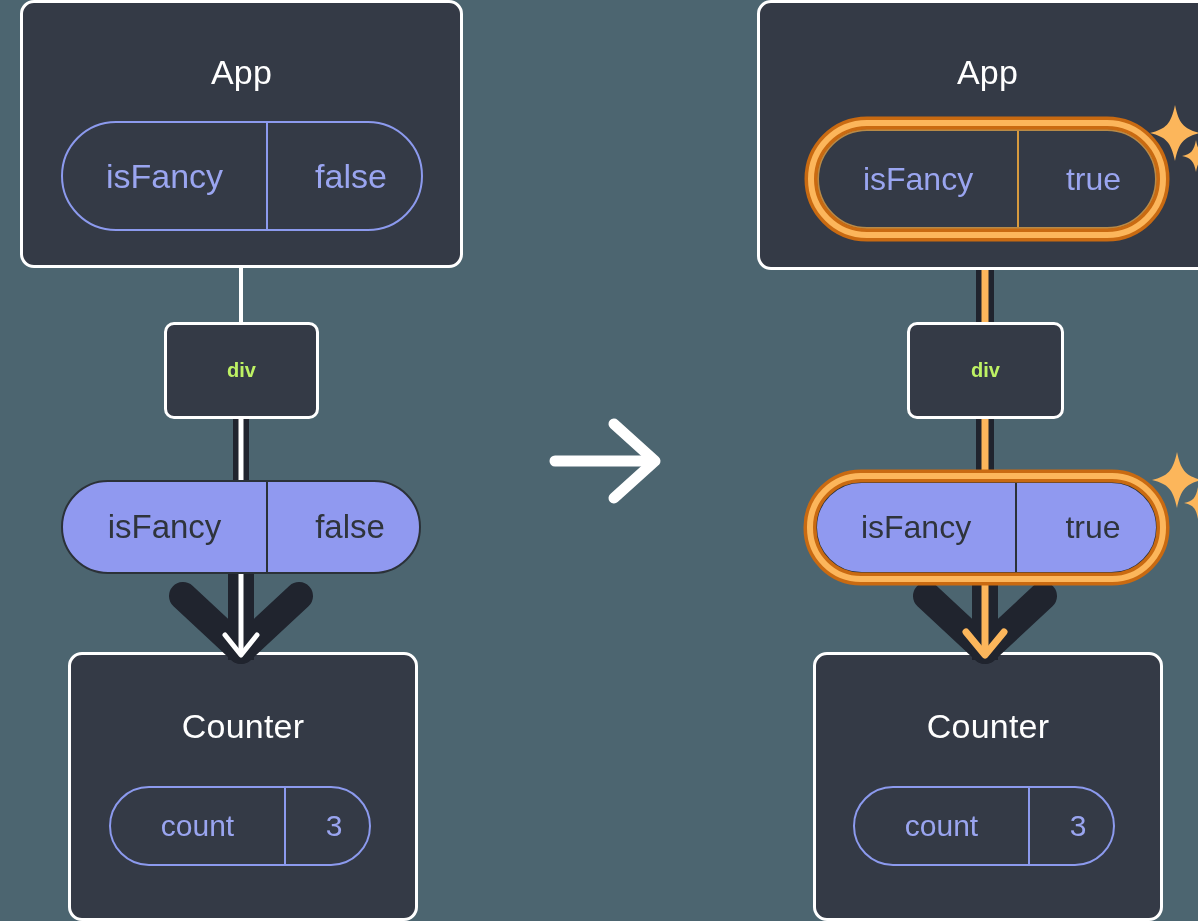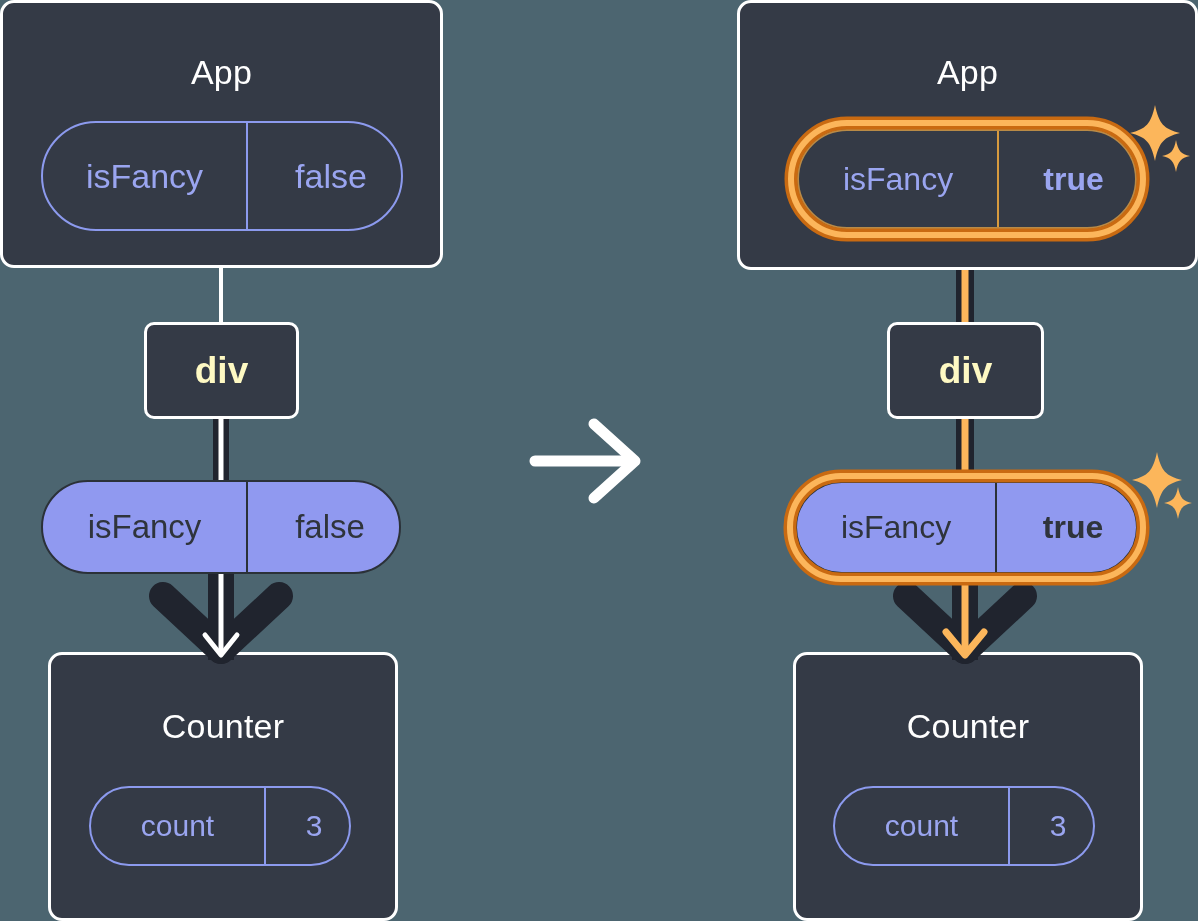--- a/index.html
+++ b/index.html
@@ -3,21 +3,21 @@
 <meta charset="utf-8">
 <style>
   html,body{margin:0;padding:0;}
   body{
     width:1198px;height:921px;
     background:#4c6570;
     font-family:"Liberation Sans","DejaVu Sans",sans-serif;
     overflow:hidden;
     position:relative;
   }
-  .stage{position:absolute;inset:0;width:1066px;height:921px;}
+  .stage{position:absolute;inset:0;width:1066px;height:921px;margin-left:20px;}
   .svg-layer{position:absolute;left:0;top:0;width:1198px;height:921px;}
   .lyr-conn{z-index:2;}
   .lyr-hl{z-index:4;}
 
   
   .box{
     position:absolute;
     background:#343a46;
     border:3px solid #ffffff;
     border-radius:14px;
@@ -27,21 +27,21 @@
     position:absolute;left:0;right:0;
     text-align:center;
     color:#ffffff;
     font-size:34px;
     font-weight:400;
     letter-spacing:.2px;
   }
   .box-div{
     border-radius:10px;
     display:flex;align-items:center;justify-content:center;
-    color:#fef9c3;font-size:37px;font-weight:700;
+    color:#bef264;font-size:20px;font-weight:700;
   }
   .box-div span{position:relative;z-index:5;}
 
   
   .pill{
     position:absolute;
     box-sizing:border-box;
     display:flex;align-items:stretch;
     border-radius:999px;
     overflow:hidden;
@@ -59,21 +59,21 @@
     background:#9099f0;
   }
   .pill-filled .pk,.pill-filled .pv{color:#2f343c;}
   .pill-filled .pk{border-right:2px solid #2b3138;}
 
   .pk,.pv{
     display:flex;align-items:center;justify-content:center;
     box-sizing:border-box;
     white-space:nowrap;
   }
-  .bold{font-weight:700;}
+  .bold{font-weight:400;}
 </style>
 </head>
 <body>
 
 <div class="stage">
 
   <svg class="svg-layer lyr-conn" viewBox="0 0 1198 921" width="1198" height="921">
 
     <line x1="221" y1="262" x2="221" y2="322" stroke="#ffffff" stroke-width="4"></line>
 

